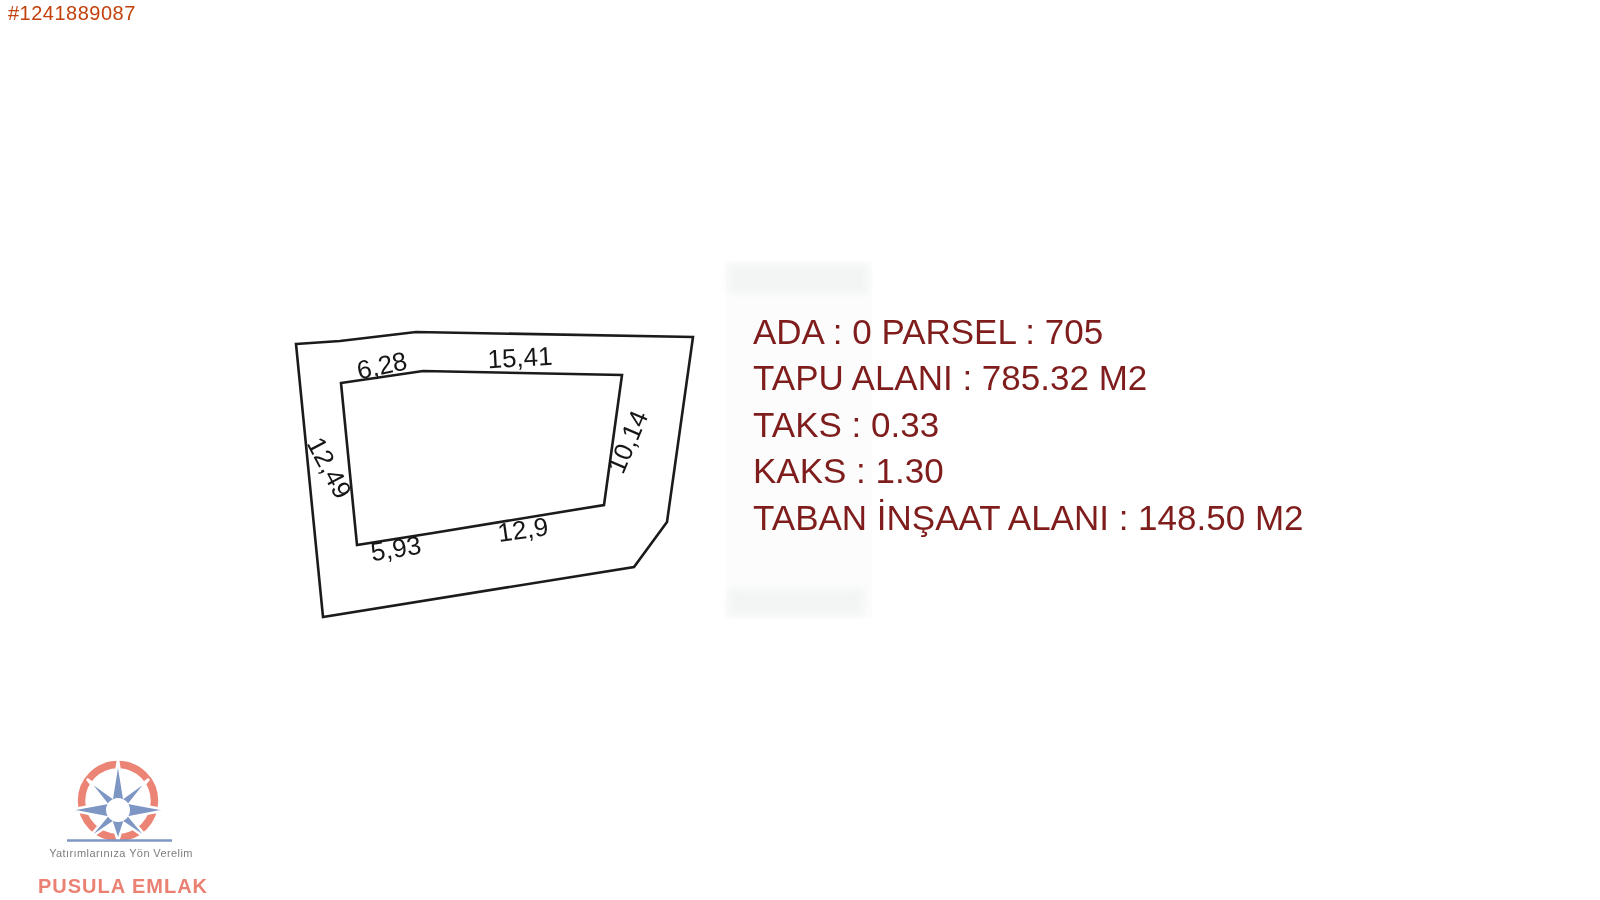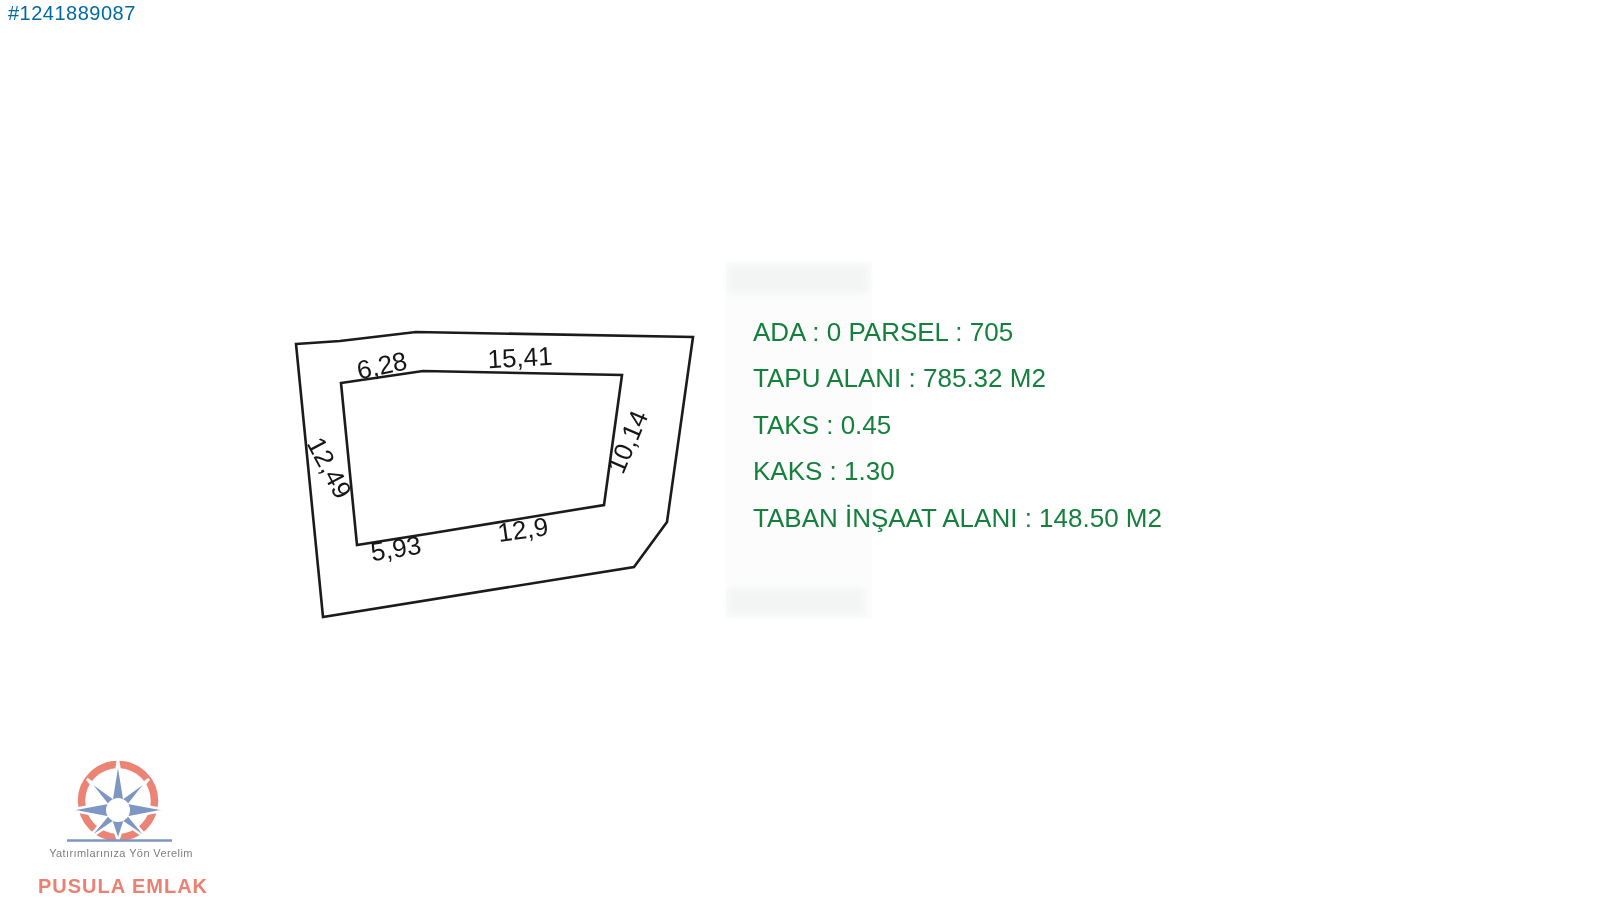--- a/index.html
+++ b/index.html
@@ -5,41 +5,41 @@
   html,body{margin:0;padding:0;}
   body{
     width:1600px;height:900px;position:relative;background:#ffffff;
     font-family:"Liberation Sans", sans-serif;overflow:hidden;
     -webkit-font-smoothing:antialiased;
   }
   .abs{position:absolute;}
 
   
   .listing-id{
-    left:8px;top:2px;font-size:20px;color:#0369a1;letter-spacing:0.5px;
+    left:8px;top:2px;font-size:20px;color:#c2410c;letter-spacing:0.5px;
   }
 
   
   .diagram-svg{left:0;top:0;width:1600px;height:900px;}
 
   
   .dim{
     color:#161616;font-size:26px;white-space:nowrap;
     transform-origin:center center;
   }
 
   
   .ghost-rect{left:726px;top:262px;width:146px;height:356px;background:rgba(0,0,0,0.012);}
   .ghost{background:#eef1f1;filter:blur(3px);opacity:0.6;border-radius:4px;}
   .ghost-top{left:727px;top:264px;width:142px;height:30px;}
   .ghost-bottom{left:727px;top:588px;width:138px;height:28px;}
 
   
   .info-block{
-    left:753px;top:309px;color:#15803d;font-size:26px;line-height:46.4px;
+    left:753px;top:309px;color:#7f1d1d;font-size:35px;line-height:46.4px;
     letter-spacing:0;white-space:nowrap;
   }
 
   
   .logo-svg{left:30px;top:748px;width:185px;height:100px;}
   .logo-name{
     left:123px;top:875px;transform:translateX(-50%);
     color:#ea8172;font-size:20px;font-weight:bold;letter-spacing:1px;white-space:nowrap;
   }
   .logo-tagline{
@@ -64,21 +64,21 @@
 <div class="abs dim" style="left:382px;top:366px;transform:translate(-50%,-50%) rotate(-12deg);">6,28</div>
 <div class="abs dim" style="left:520px;top:358px;transform:translate(-50%,-50%) rotate(-3deg);">15,41</div>
 <div class="abs dim" style="left:329px;top:468px;transform:translate(-50%,-50%) rotate(62deg);">12,49</div>
 <div class="abs dim" style="left:628px;top:442px;transform:translate(-50%,-50%) rotate(-67deg);">10,14</div>
 <div class="abs dim" style="left:396px;top:549px;transform:translate(-50%,-50%) rotate(-9deg);">5,93</div>
 <div class="abs dim" style="left:523px;top:530px;transform:translate(-50%,-50%) rotate(-8deg);">12,9</div>
 
 <div class="abs info-block">
   <div>ADA : 0 PARSEL : 705</div>
   <div>TAPU ALANI : 785.32 M2</div>
-  <div>TAKS : 0.45</div>
+  <div>TAKS : 0.33</div>
   <div>KAKS : 1.30</div>
   <div>TABAN İNŞAAT ALANI : 148.50 M2</div>
 </div>
 
 <svg class="abs logo-svg" viewBox="30 748 185 100" xmlns="http://www.w3.org/2000/svg">
 
   <circle cx="118" cy="801" r="36.5" fill="none" stroke="#ec8476" stroke-width="7.5"></circle>
 
   <path d="M118,760 L124,797 L149,779 L130,803 L167,810 L130,817 L149,840 L124,823
            L118,841 L112,823 L87,840 L106,817 L69,810 L106,803 L87,779 L112,797 Z" fill="#7e96c4" stroke="#ffffff" stroke-width="2.6" stroke-linejoin="miter"></path>

